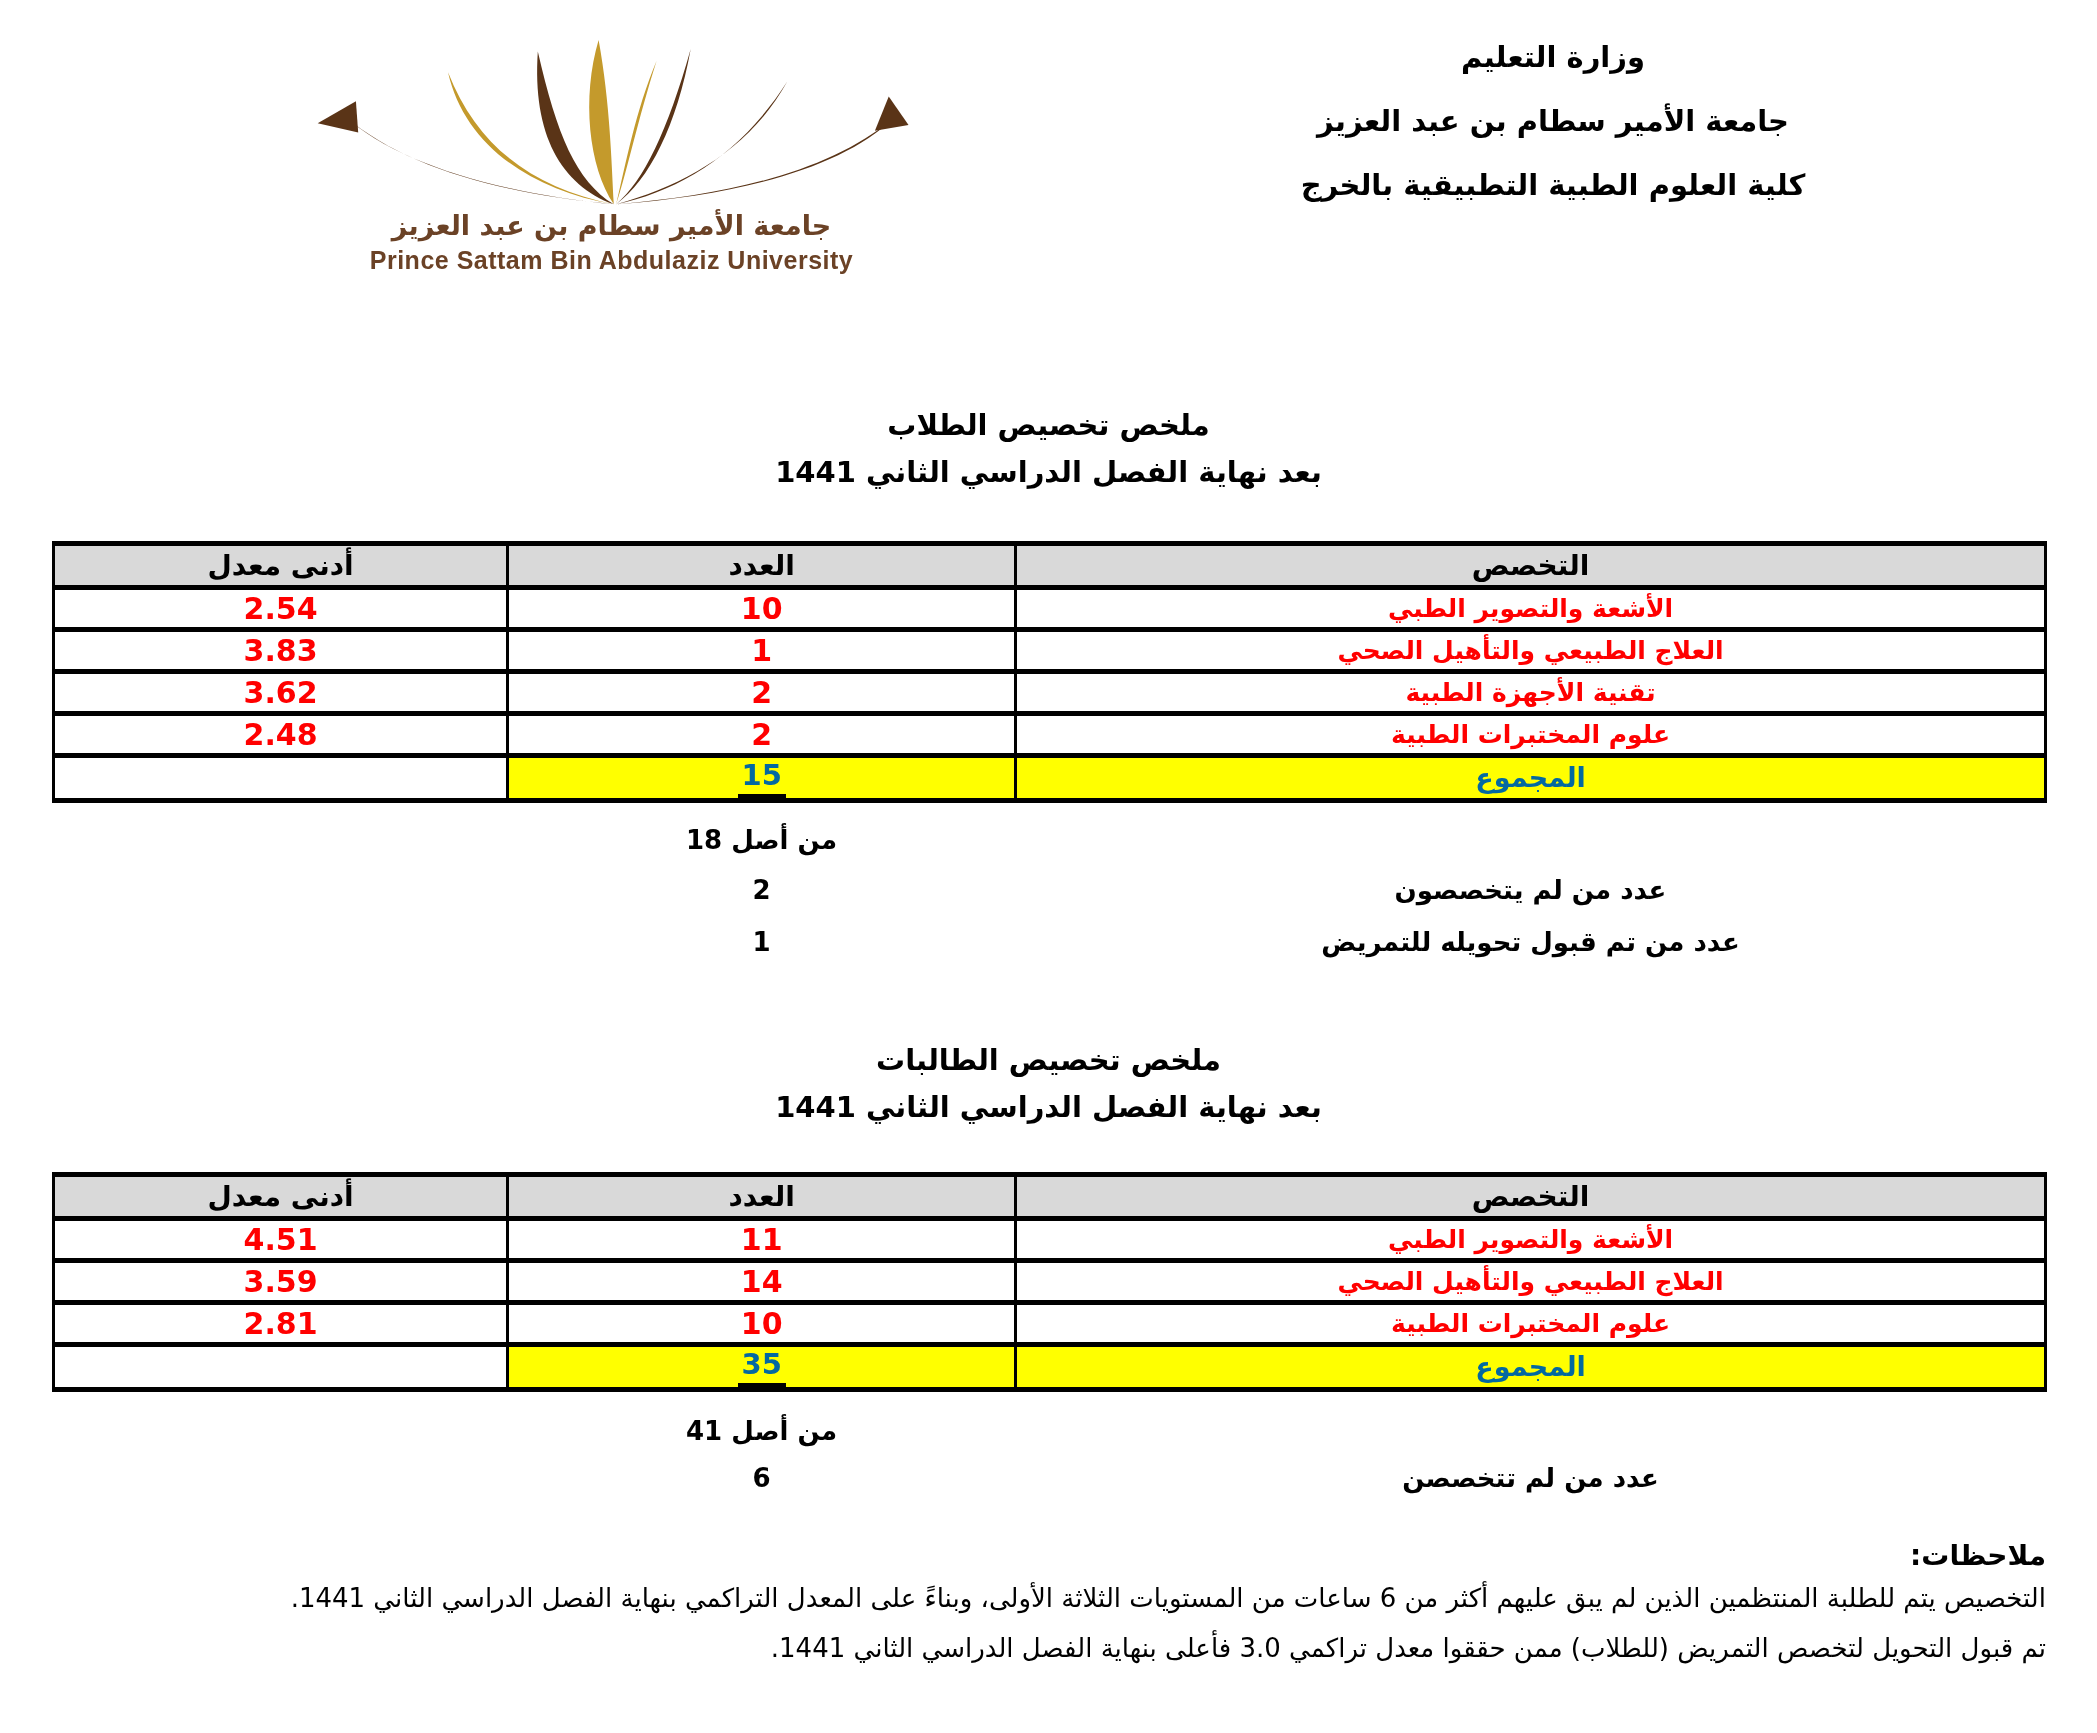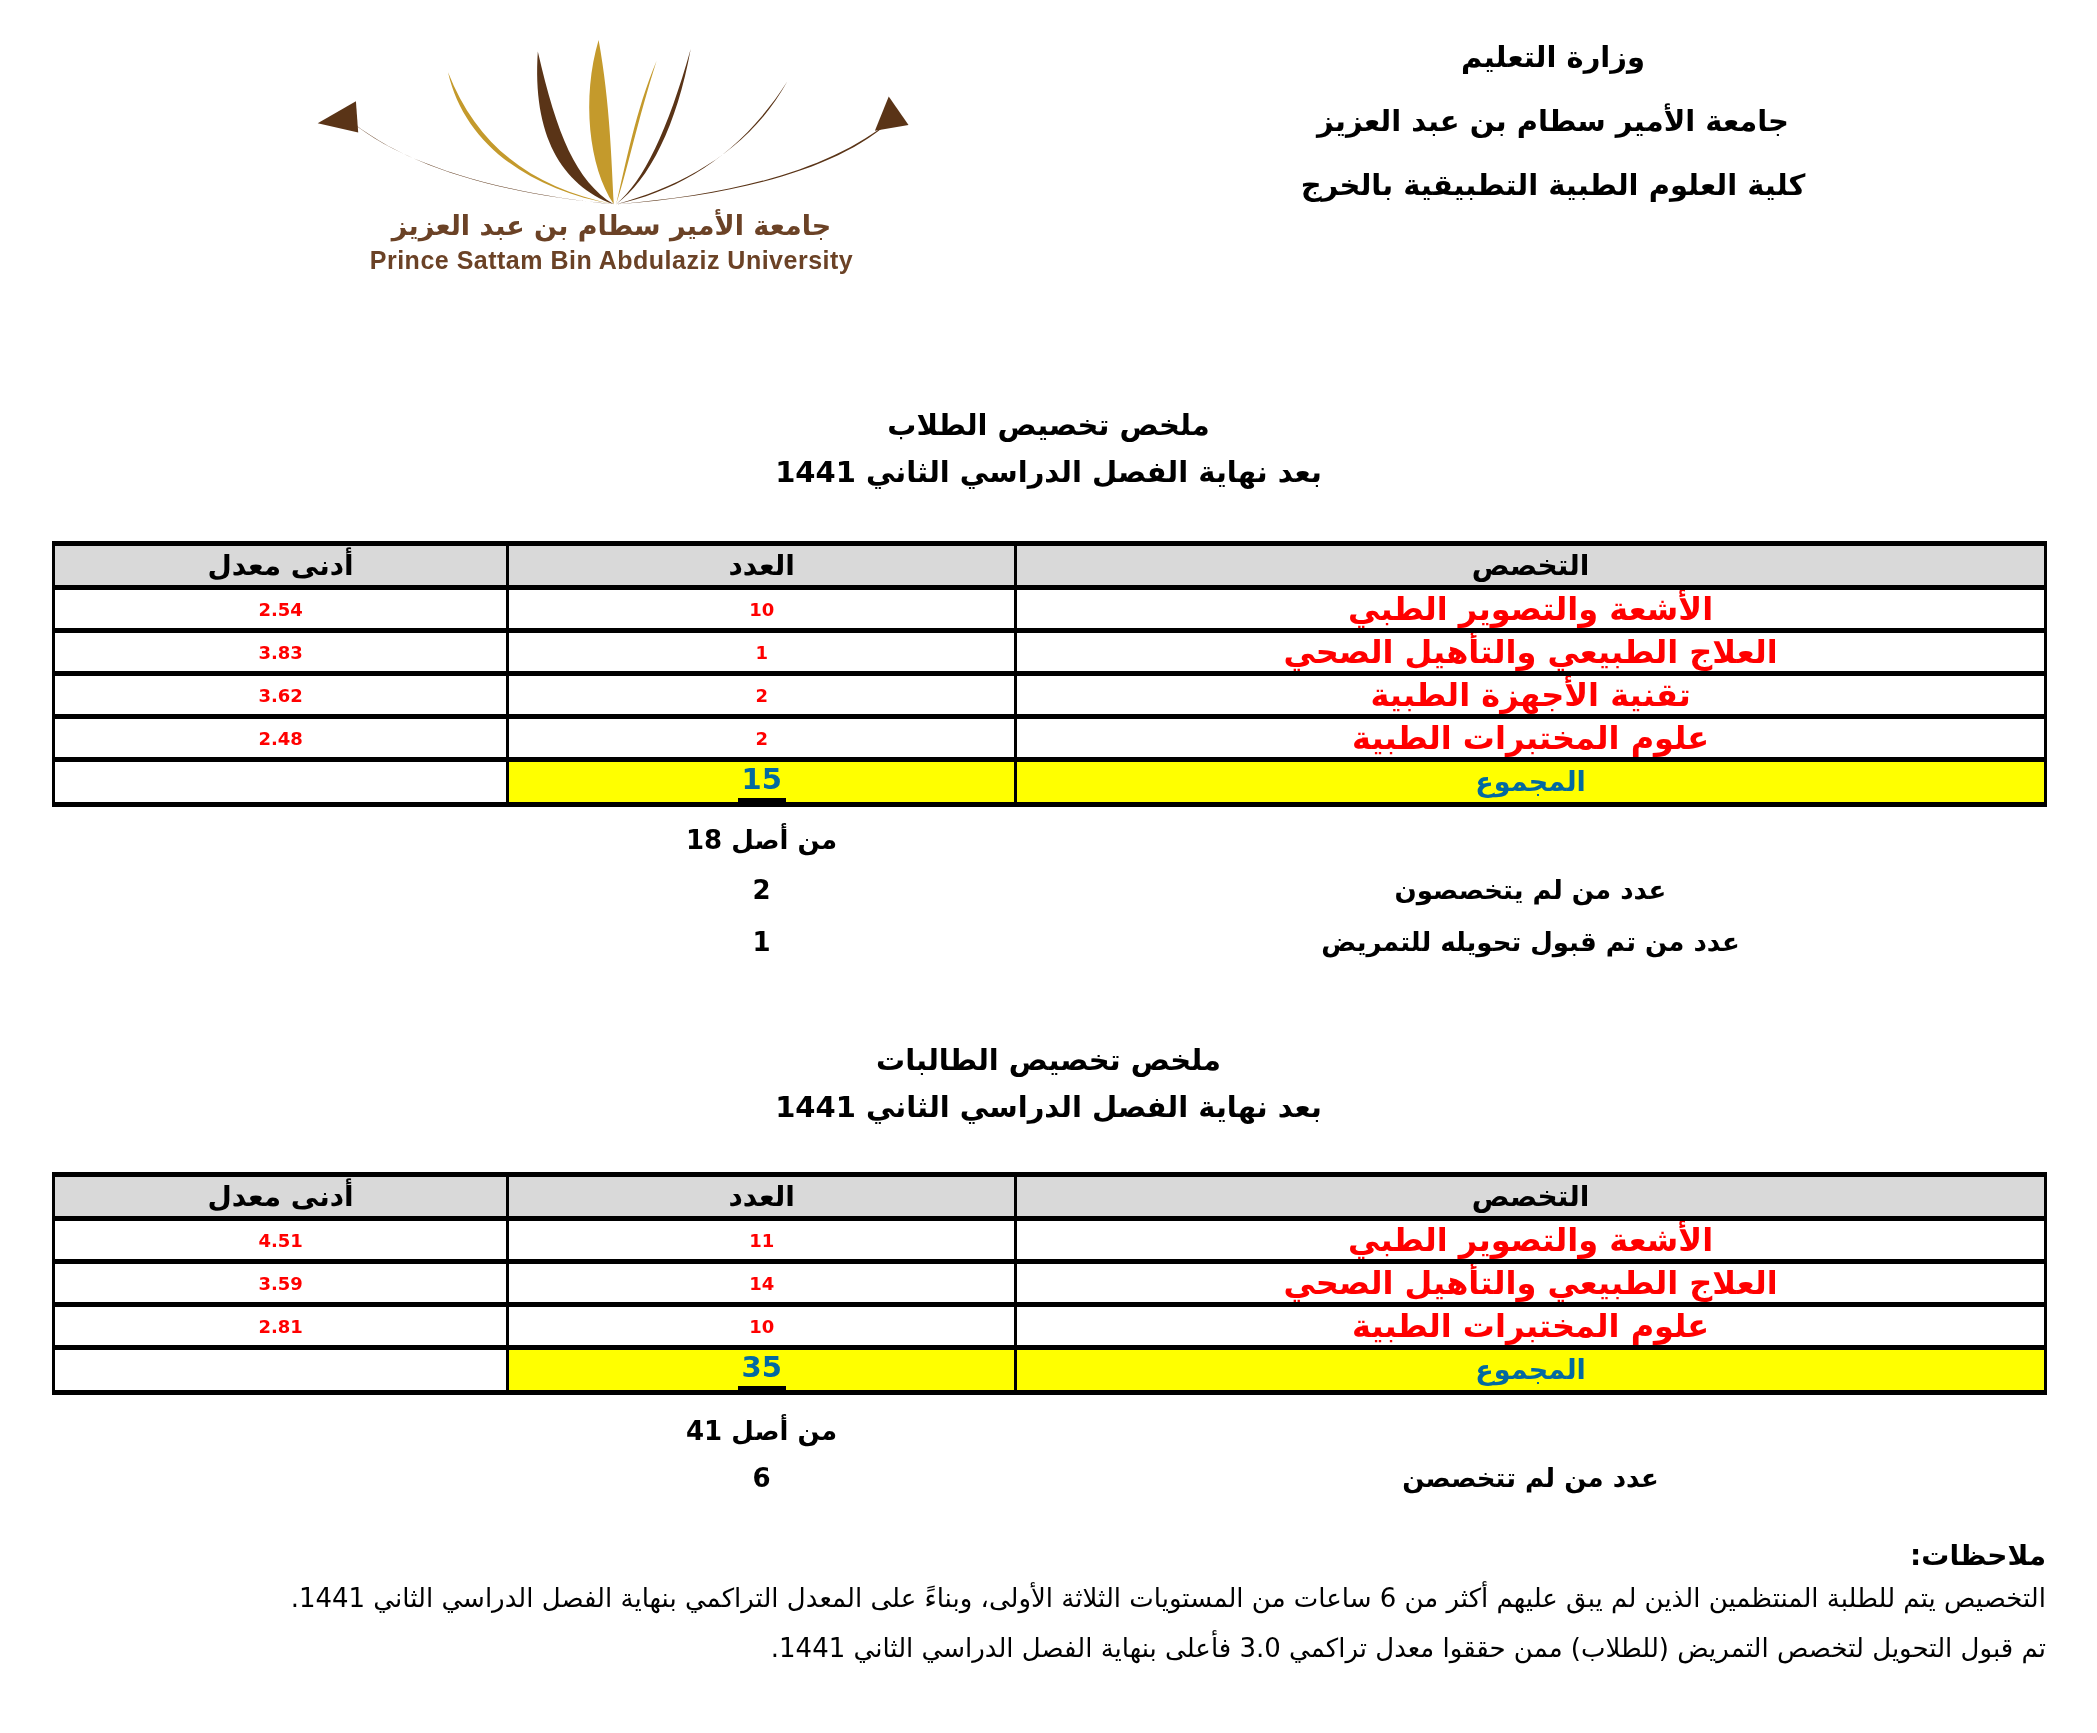--- a/index.html
+++ b/index.html
@@ -22,22 +22,22 @@
 
   
   .alloc{position:absolute;left:52px;width:1995px;border-collapse:collapse;
          direction:rtl;table-layout:fixed;background:#fff;}
   .alloc col.c-spec{width:51.7%;}
   .alloc col.c-count{width:25.5%;}
   .alloc col.c-gpa{width:22.8%;}
   .alloc th,.alloc td{border:solid #000;border-width:5.2px 3.8px;text-align:center;
                       vertical-align:middle;padding:0;overflow:hidden;}
   .alloc th{background:#d9d9d9;height:39px;font-size:28px;font-weight:bold;}
-  .alloc td{height:37px;font-size:32px;font-weight:bold;}
-  .alloc td.num{font-size:18px;}
+  .alloc td{height:37px;font-size:25px;font-weight:bold;}
+  .alloc td.num{font-size:30px;}
   .alloc .red{color:#ff0000;}
   .alloc tr.total td.yellow{background:#ffff00;color:#0369a1;font-size:27px;}
   .total-num{display:inline-block;border-bottom:4.2px solid #000;padding:0 3.8px 1.9px;
              font-size:29px;font-weight:bold;}
 
   
   .num-col-box{position:absolute;left:507px;width:509px;text-align:center;}
   .spec-col-box{position:absolute;left:1015px;width:1031px;text-align:center;}
   .bold56{font-size:26px;font-weight:bold;line-height:38px;}
 

